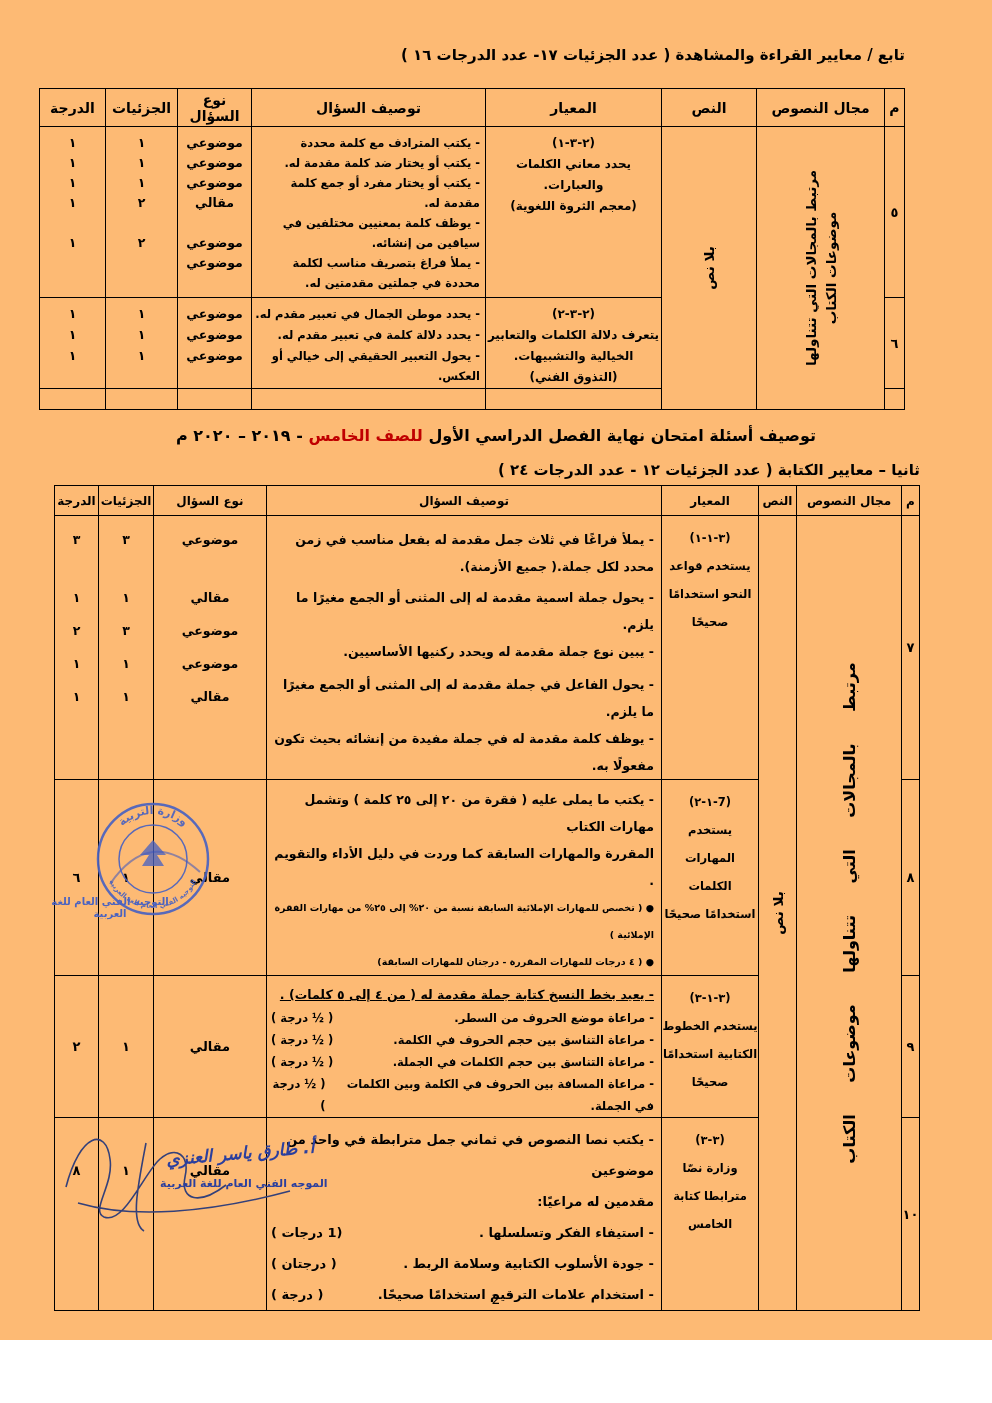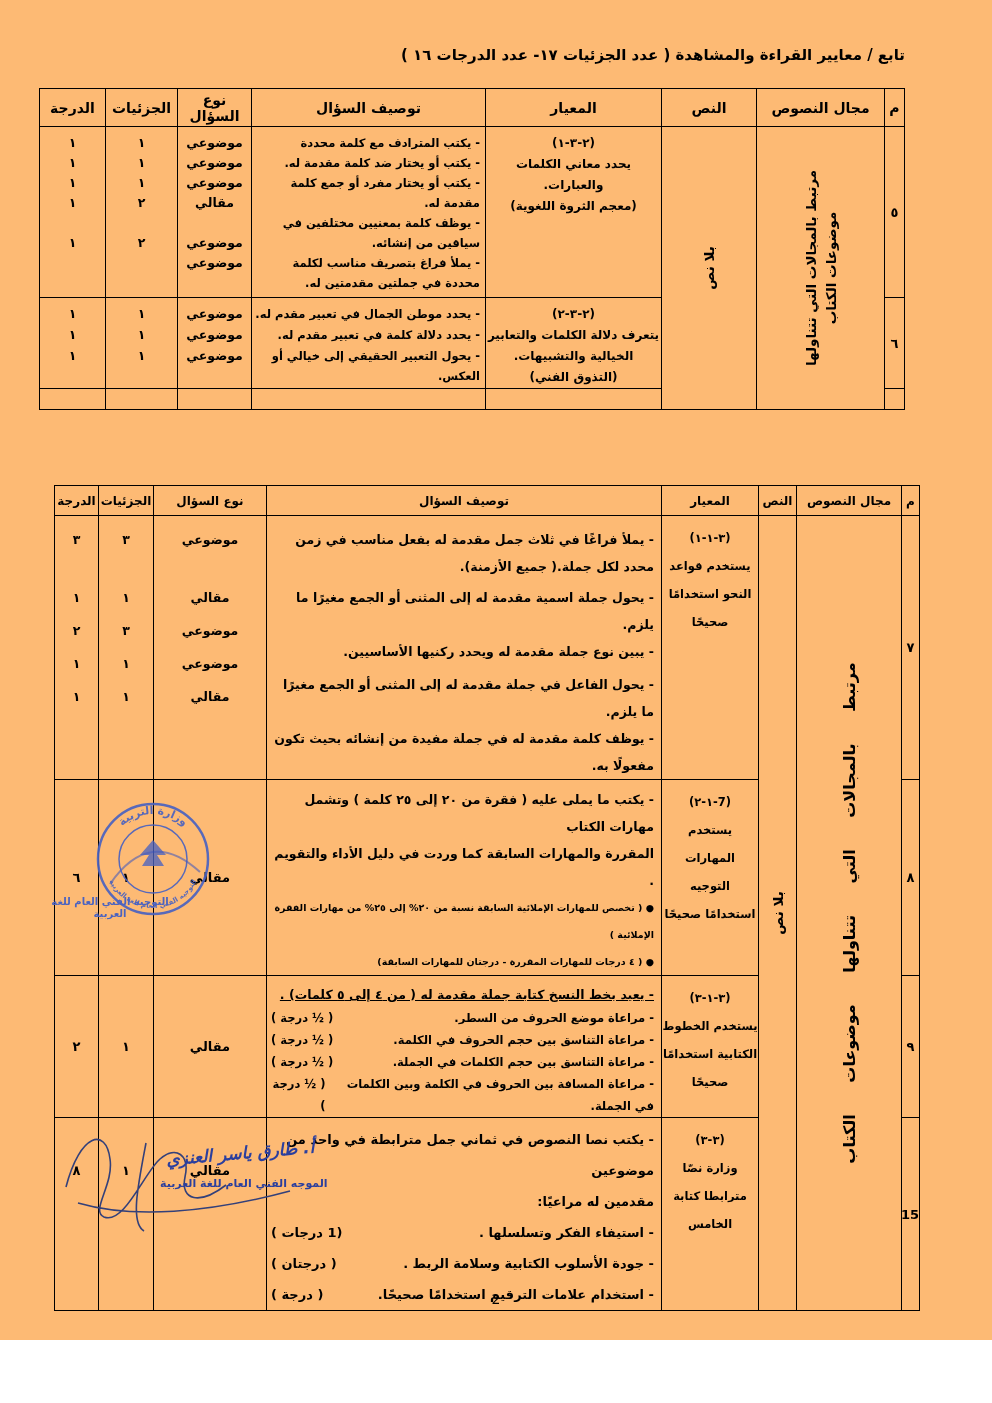--- a/index.html
+++ b/index.html
@@ -58,20 +58,22 @@
     font-style:italic; transform:rotate(-5deg); white-space:nowrap; }
   .sig-title { position:absolute; left:112px; top:72px; color:#2b3f9e; font-size:11px; font-weight:bold; white-space:nowrap; }
   .pageno { position:absolute; bottom:33px; left:0; width:100%; text-align:center; font-size:14px; }
 </style>
 </head>
 <body>
 
 <div class="page">
 
   <div class="heading h-reading">تابع / معايير القراءة والمشاهدة ( عدد الجزئيات ١٧- عدد الدرجات ١٦ )</div>
+  <div class="heading h-exam"><span>توصيف أسئلة امتحان نهاية الفصل الدراسي الأول </span><span class="grade">للصف الخامس</span><span> - ٢٠١٩ – ٢٠٢٠ م</span></div>
+  <div class="heading h-writing">ثانيا – معايير الكتابة ( عدد الجزئيات ١٢ - عدد الدرجات ٢٤ )</div>
 
   <table class="t t1">
     <colgroup>
       <col style="width:20px">
         <col style="width:128px">
         <col style="width:95px">
         <col style="width:176px">
       <col style="width:234px">
         <col style="width:74px">
         <col style="width:72px">
@@ -271,21 +273,21 @@
             <div style="min-height:33px">١</div>
           </div>
         </td>
       </tr>
 
       <tr style="height:125px">
         <td class="cnum">٨</td>
         <td class="crit">
           <div>(7-١-٢)</div>
           <div>يستخدم المهارات</div>
-          <div>التوجيه</div>
+          <div>الكلمات</div>
           <div>استخدامًا صحيحًا</div>
         </td>
         <td class="desc" style="padding-top:6px">
           <div class="stack">
             <div>- يكتب ما يملى عليه ( فقرة من ٢٠ إلى ٢٥ كلمة ) وتشمل مهارات الكتاب</div>
             <div>المقررة والمهارات السابقة كما وردت في دليل الأداء والتقويم .</div>
             <div class="note">● ( تخصص للمهارات الإملائية السابقة نسبة من ٢٠% إلى ٢٥% من مهارات الفقرة الإملائية )</div>
             <div class="note">● ( ٤ درجات للمهارات المقررة -  درجتان للمهارات السابقة)</div>
           </div>
         </td>
@@ -320,21 +322,21 @@
             <span>- مراعاة المسافة بين الحروف في الكلمة وبين الكلمات في الجملة.</span>
             <span>( ½ درجة )</span>
           </div>
         </td>
         <td class="cmid">مقالي</td>
         <td class="cmid">١</td>
         <td class="cmid">٢</td>
       </tr>
 
       <tr style="height:175px">
-        <td class="cnum">15</td>
+        <td class="cnum">١٠</td>
         <td class="crit">
           <div>(٣-٣)</div>
           <div>وزارة نصّا</div>
           <div>مترابطا كتابة</div>
           <div>الخامس</div>
         </td>
         <td class="desc" style="padding-top:6px">
           <div class="intro10">- يكتب نصا النصوص في ثماني جمل مترابطة في واحد من  موضوعين</div>
           <div class="intro10">مقدمين له مراعيًا:</div>
           <div class="srow10">

